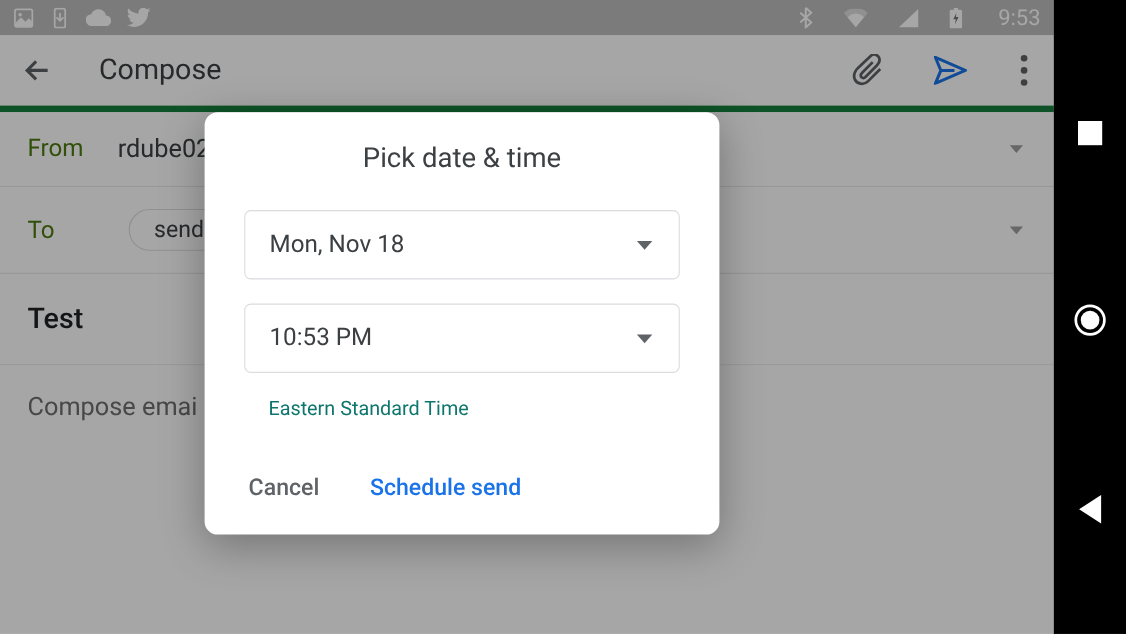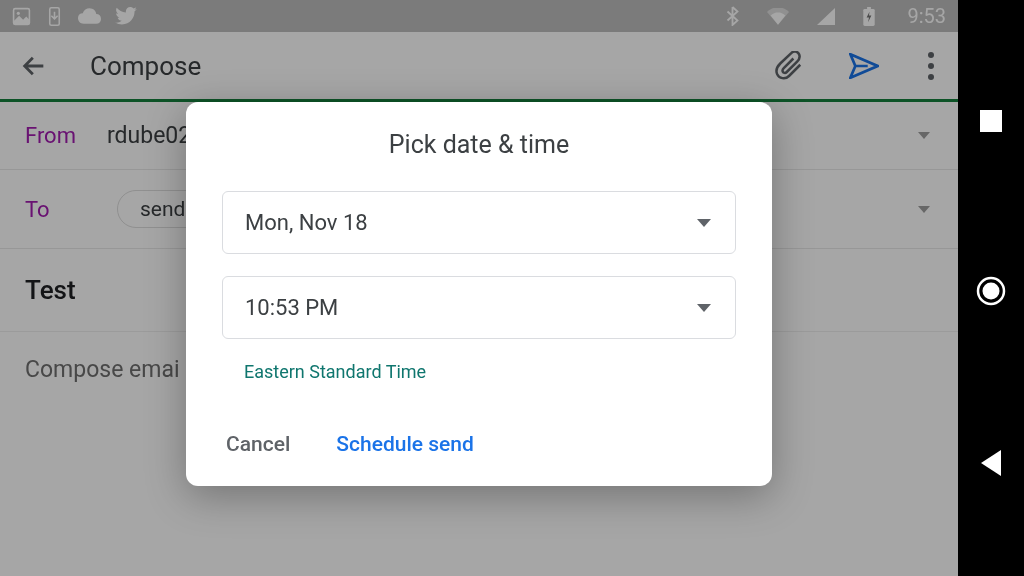--- a/index.html
+++ b/index.html
@@ -4,42 +4,42 @@
   <style>
     * { margin: 0; padding: 0; box-sizing: border-box; font-family: 'Roboto', 'Segoe UI', Arial, sans-serif; }
     html, body { width: 1024px; height: 576px; overflow: hidden; background: #000; }
     
     .phone-screen { position: absolute; left: 0; top: 0; width: 958px; height: 576px; background: #fafafa; }
     
     .status-bar { position: absolute; top: 0; left: 0; right: 0; height: 32px; background: #bdbdbd; display: flex; align-items: center; padding: 0 12px; color: #fff; font-size: 21px; font-weight: 400; }
     .status-left { display: flex; gap: 14px; align-items:center;}
     .status-right { margin-left: auto; display: flex; gap: 28px; align-items: center; }
     
-    .toolbar { position: absolute; top: 32px; left: 0; right: 0; height: 70px; background: #fff; display: flex; align-items: center; padding: 16px 20px; border-bottom: 3px solid #15803d; }
+    .toolbar { position: absolute; top: 32px; left: 0; right: 0; height: 70px; background: #fff; display: flex; align-items: center; padding: 16px 20px; border-bottom: 6px solid #15803d; }
     .back-arrow { margin-right: 42px; }
     .toolbar-title { font-size: 26px; color: #3c4043; }
     .toolbar-spacer { flex: 1; }
     .toolbar-icon { margin-left: 45px; }
     .kebab { display: flex; flex-direction: column; gap: 5px; margin-left: 45px; padding: 6px 4px;}
     .kebab-dot { width: 6px; height: 6px; border-radius: 50%; background: #5f6368; }
     
     .compose { position: absolute; top: 102px; left: 0; right: 0; bottom: 0; background: #fff; }
     .field-row { display: flex; align-items: center; padding: 20px 25px; border-bottom: 1px solid #e8e8e8; font-size: 23px; color: #5f6368; position: relative; }
-    .field-label { width: 82px; color: #a21caf; font-size: 22px;}
+    .field-label { width: 82px; color: #4d7c0f; font-size: 22px;}
     .field-value { color: #3c4043; }
     .chip { border: 1px solid #ddd; border-radius: 22px; padding: 6px 22px; margin-left: 10px; font-size: 21px; color: #3c4043; }
     .dropdown-caret { position: absolute; right: 28px; }
     .subject-row { padding: 26px 25px; font-size: 26px; color: #202124; font-weight: 500; border-bottom: 1px solid #eee;}
     .body-row { padding: 24px 25px; font-size: 23px; color: #6f6f6f; }
     
     
     .scrim { position: absolute; inset: 0; width: 958px; height:576px; background: rgba(0,0,0,0.35); }
     
     
-    .dialog { position: absolute; left: 186px; top: 102px; width: 586px; background: #fff; border-radius: 12px; box-shadow: 0 10px 40px rgba(0,0,0,0.3); padding: 28px 36px 22px; }
+    .dialog { position: absolute; left: 186px; top: 102px; width: 468px; background: #fff; border-radius: 12px; box-shadow: 0 10px 40px rgba(0,0,0,0.3); padding: 28px 36px 22px; }
     .dialog-title { text-align: center; font-size: 25px; color: #3c4043; margin-bottom: 32px; font-weight:400;}
     .picker { width: 100%; border: 1px solid #dadce0; border-radius: 6px; padding: 18px 22px; font-size: 22px; color: #3c4043; display: flex; align-items: center; margin-bottom: 22px; position: relative; cursor: pointer; }
     .picker-caret { position: absolute; right: 24px; }
     .tz-label { font-size: 18px; color: #0f766e; margin-left: 22px; margin-top: 2px; }
     .dialog-actions { display: flex; gap: 38px; margin-top: 42px; margin-right: 6px; }
     .dlg-btn { background: none; border: none; font-size: 21px; font-weight: 500; cursor: pointer; padding: 8px 4px; }
     .btn-cancel { color: #5f6368; }
     .btn-schedule { color: #1a73e8; }
     
     

